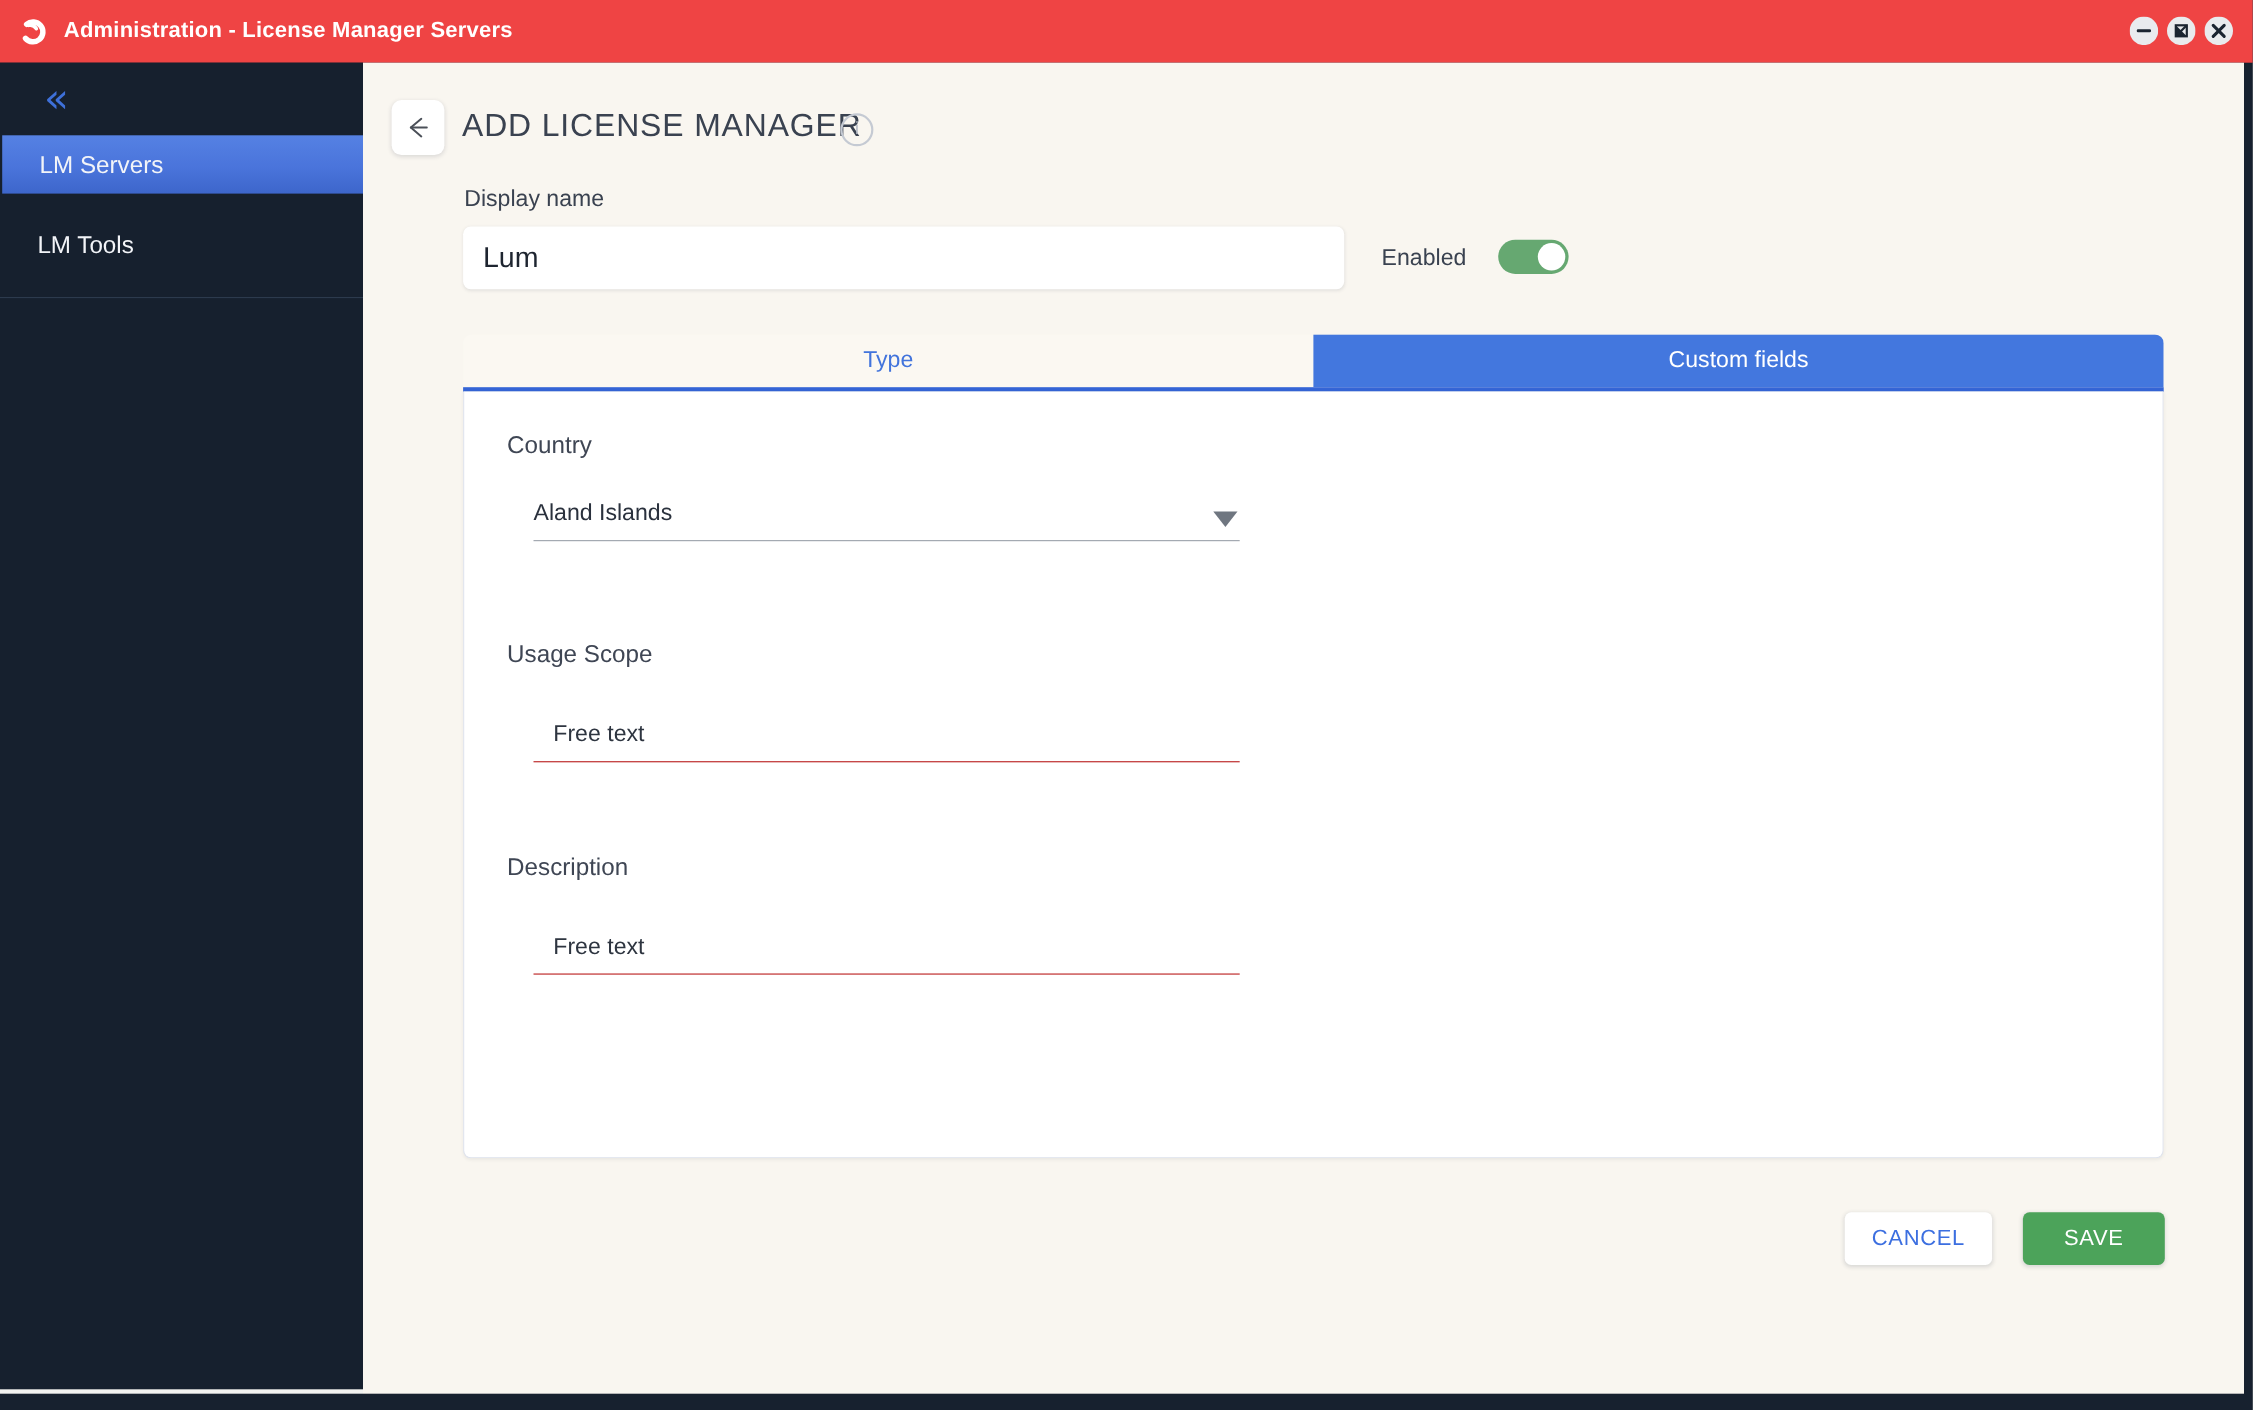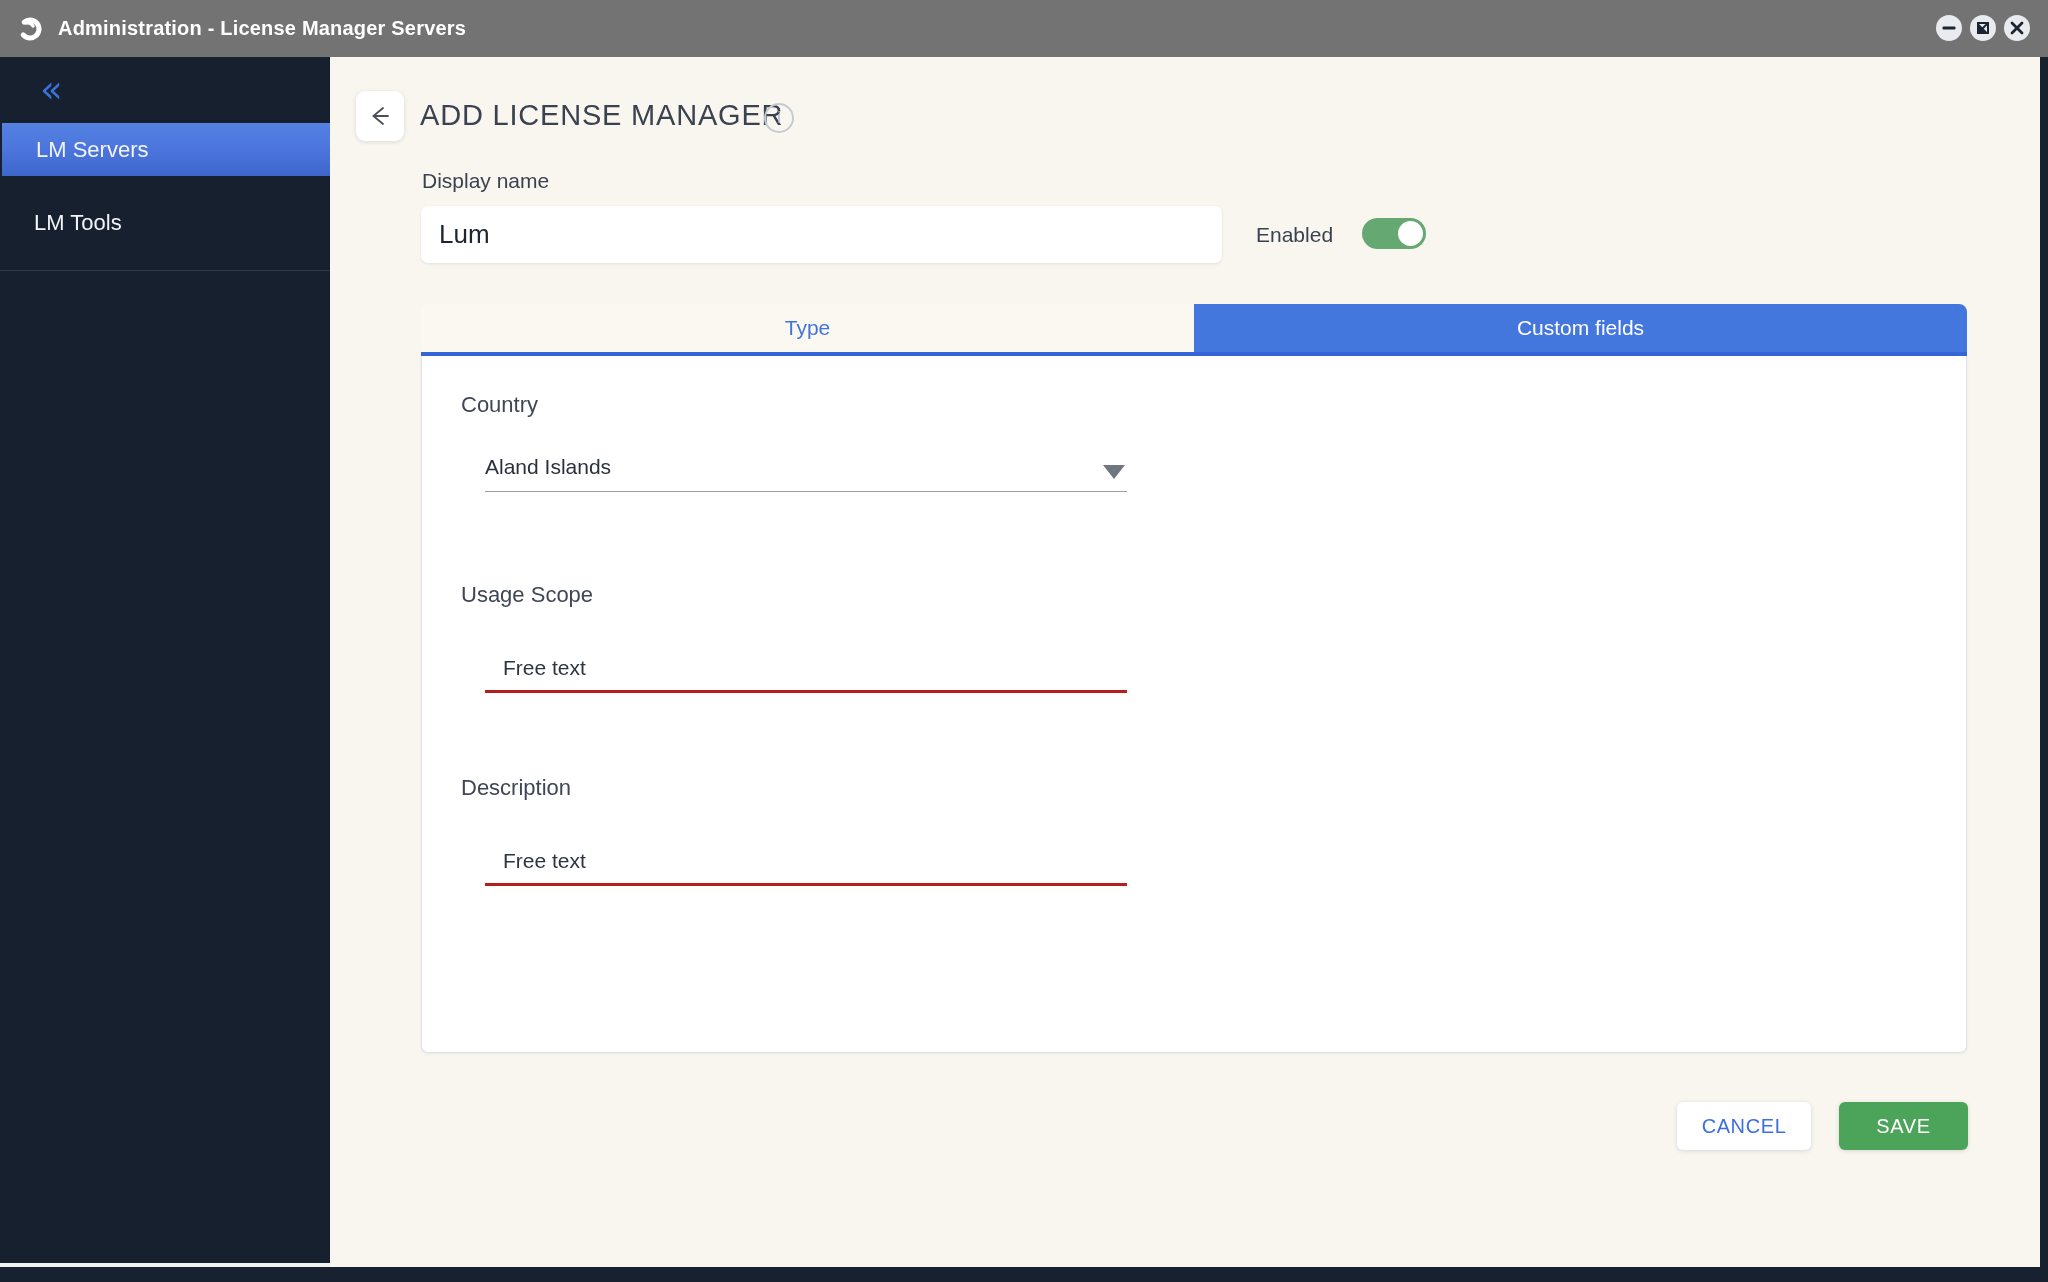--- a/index.html
+++ b/index.html
@@ -7,21 +7,21 @@
   body {
     font-family: "Liberation Sans", "DejaVu Sans", sans-serif;
     background: #17212F;
     position: relative;
     color: #3A4250;
   }
 
   
   .titlebar {
     position: absolute; left: 0; top: 0; width: 2048px; height: 57px;
-    background: #737373;
+    background: #ef4444;
   }
   .app-logo { position: absolute; left: 14px; top: 12px; width: 32px; height: 32px; }
   .window-title {
     position: absolute; left: 58px; top: 0; height: 57px; line-height: 57px;
     color: #FFFFFF; font-size: 20px; font-weight: bold; letter-spacing: 0.2px;
   }
   .win-controls { position: absolute; right: 18px; top: 15px; display: flex; gap: 8px; }
   .winbtn { width: 26px; height: 26px; display: block; cursor: pointer; }
 
   
@@ -131,21 +131,21 @@
   .select-value { font-size: 21px; color: #2A313D; line-height: 30px; }
   .caret {
     position: absolute; right: 2px; top: 13px;
     width: 0; height: 0;
     border-left: 11px solid transparent; border-right: 11px solid transparent;
     border-top: 14px solid #6F7680;
   }
 
   .text-row {
     position: absolute; left: 63px; width: 642px; height: 42px;
-    border-bottom: 3px solid #b91c1c;
+    border-bottom: 1px solid #b91c1c;
   }
   .row-usage { top: 295px; }
   .row-desc  { top: 488px; }
   .text-value { font-size: 21px; color: #2E3540; line-height: 34px; padding-left: 18px; }
 
   
   .btn {
     position: absolute; top: 1045px; height: 48px; border: none; border-radius: 6px;
     font-family: "Liberation Sans", sans-serif;
     font-size: 20px; font-weight: normal; letter-spacing: 0.6px; cursor: pointer;

